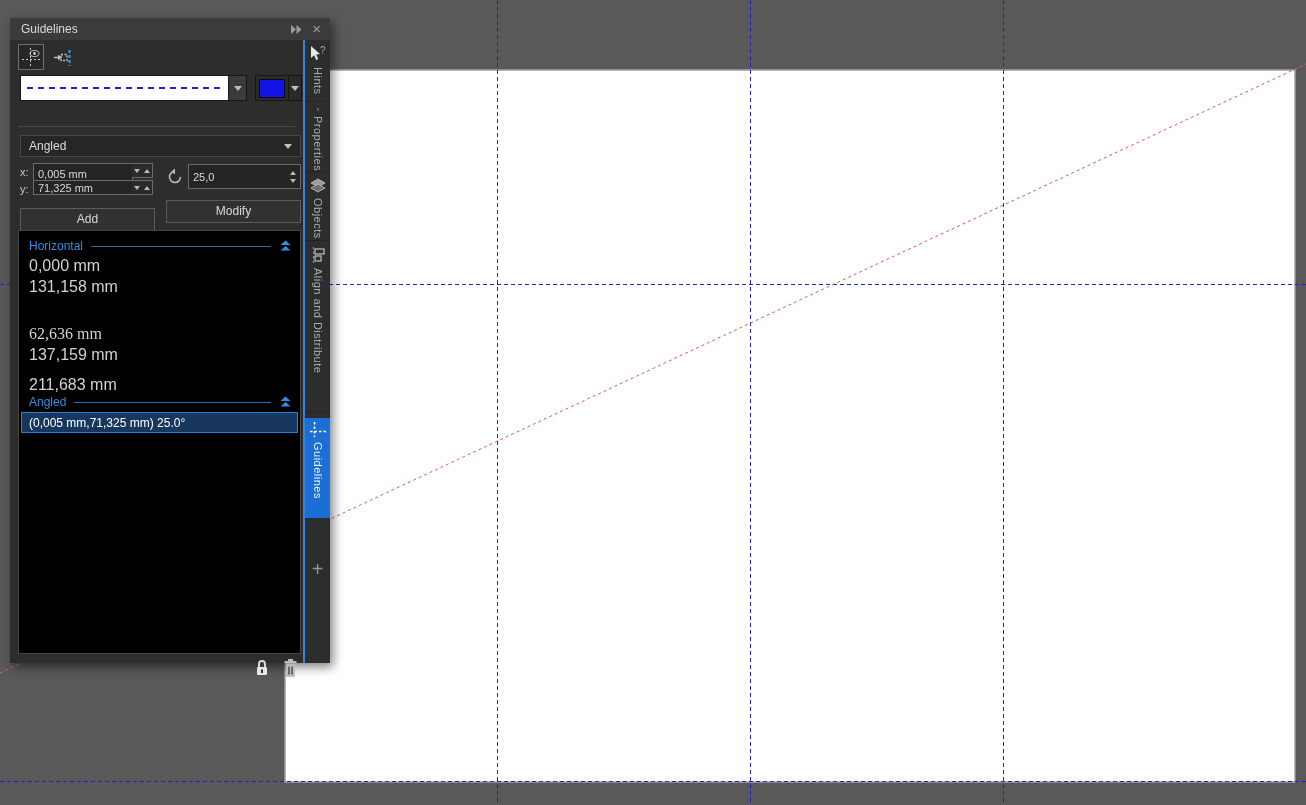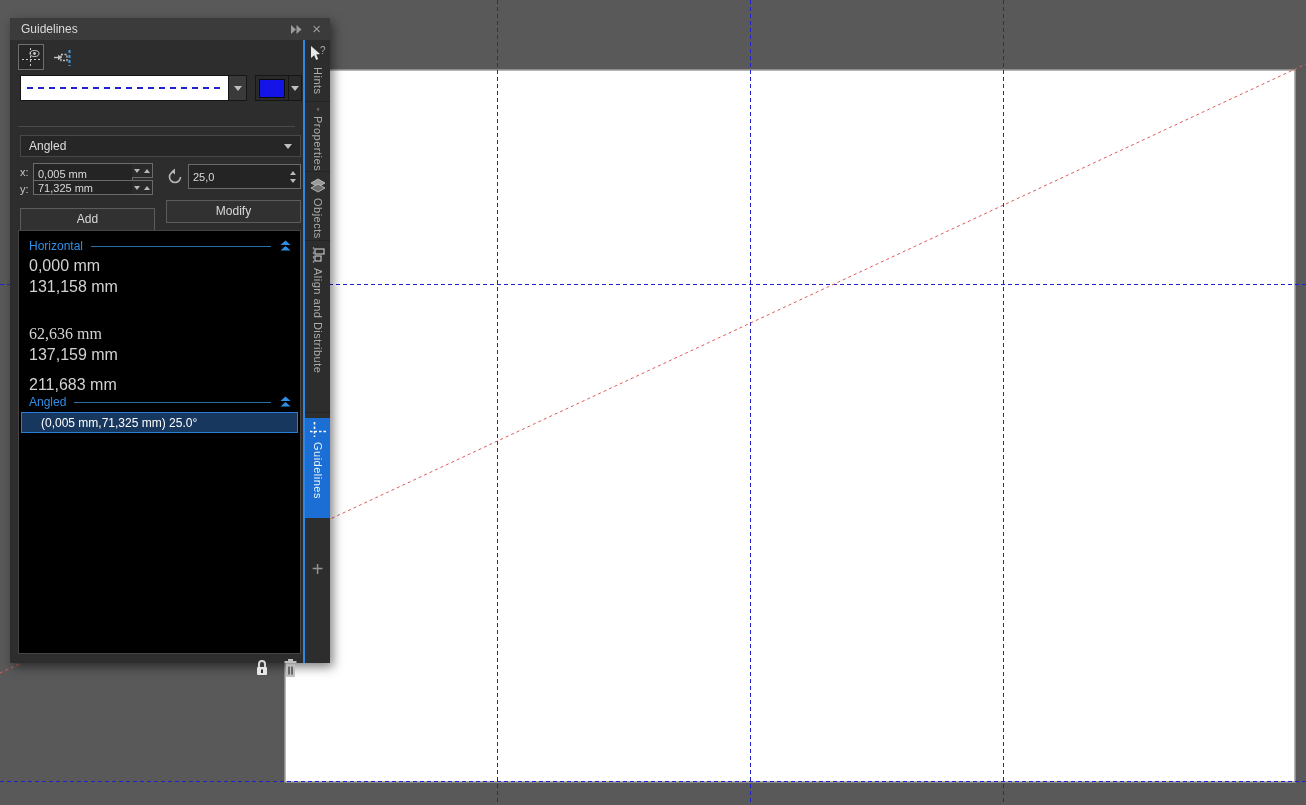--- a/index.html
+++ b/index.html
@@ -73,21 +73,21 @@
     font-size:12px;font-family:inherit;box-sizing:border-box;text-align:center;line-height:21px;cursor:default;}
 
   
   .glist{position:absolute;left:8px;top:190px;width:283px;height:424px;background:#000000;
     border:1px solid #454545;box-sizing:border-box;}
   .lsec{position:absolute;left:10px;right:8px;height:16px;display:flex;align-items:center;gap:8px;}
   .lsec .lbl{color:#2E8FE6;font-size:12px;white-space:nowrap;}
   .lsec .rule{flex:1;height:1px;background:#2B6EA5;}
   .litem{position:absolute;left:10px;font-size:16px;color:#D2D2D2;line-height:15px;}
   .lsel{position:absolute;left:2px;right:2px;height:21px;background:#17375E;border:1px solid #2B7CD6;
-    box-sizing:border-box;display:flex;align-items:center;padding-left:19px;color:#FFFFFF;font-size:12px;}
+    box-sizing:border-box;display:flex;align-items:center;padding-left:7px;color:#FFFFFF;font-size:12px;}
 
   
   .foot-ic{position:absolute;display:flex;align-items:center;justify-content:center;cursor:default;}
 
   
   .dtab{position:absolute;left:0;right:0;display:flex;flex-direction:column;align-items:center;
     padding-top:4px;gap:5px;box-sizing:border-box;border-bottom:1px solid #242424;cursor:default;}
   .dtab .vtext{writing-mode:vertical-rl;text-orientation:mixed;font-size:11px;color:#ADADAD;letter-spacing:.5px;}
   .dtab.active{background:#1B6FD4;border-bottom:none;}
   .dtab.active .vtext{color:#EAF3FC;}

